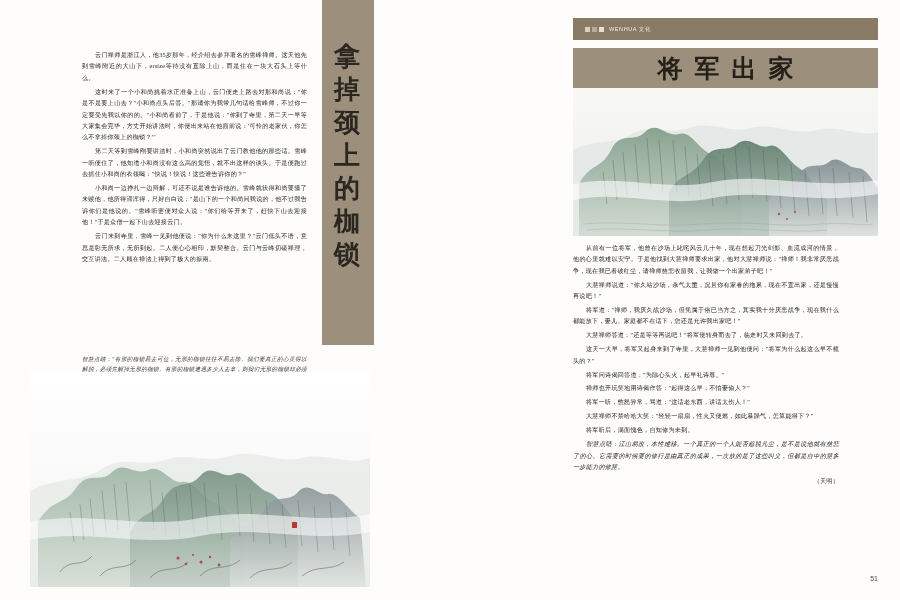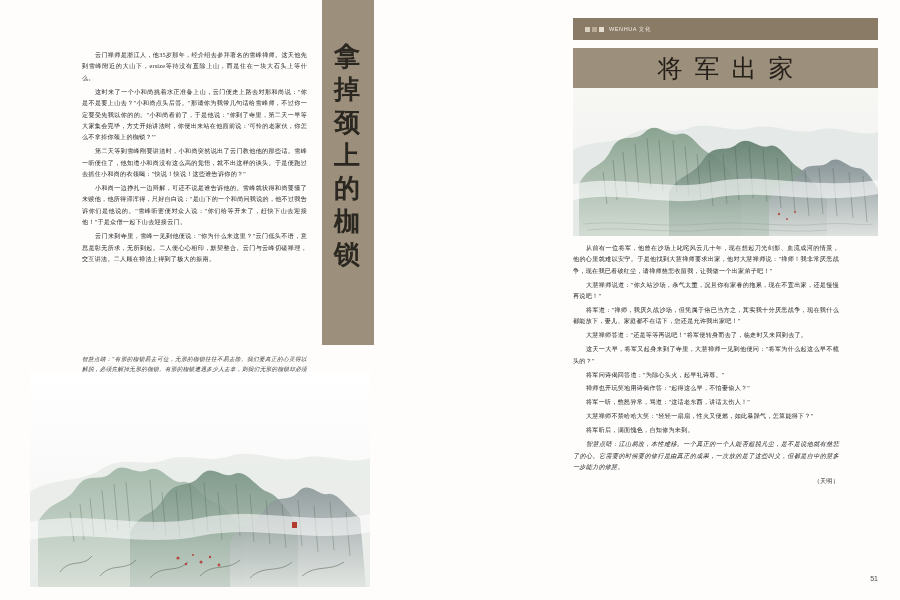--- a/index.html
+++ b/index.html
@@ -144,21 +144,21 @@
     width: 305px;
     height: 40px;
     background: #9c8f7c;
     display: flex;
     align-items: center;
     justify-content: center;
   }
   .title-box .t {
     color: #241f18;
     font-size: 25px;
-    font-weight: normal;
+    font-weight: bold;
     letter-spacing: 12px;
     text-indent: 12px;
     font-family: "Liberation Serif", "DejaVu Serif", serif;
   }
 
   
   .painting-right {
     position: absolute;
     left: 573px;
     top: 88px;

